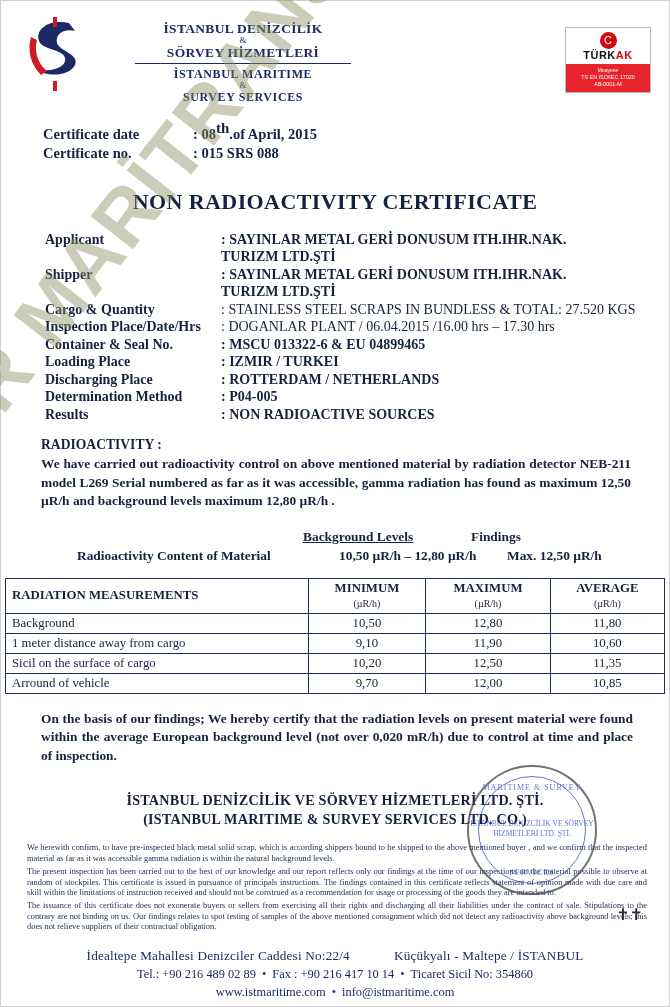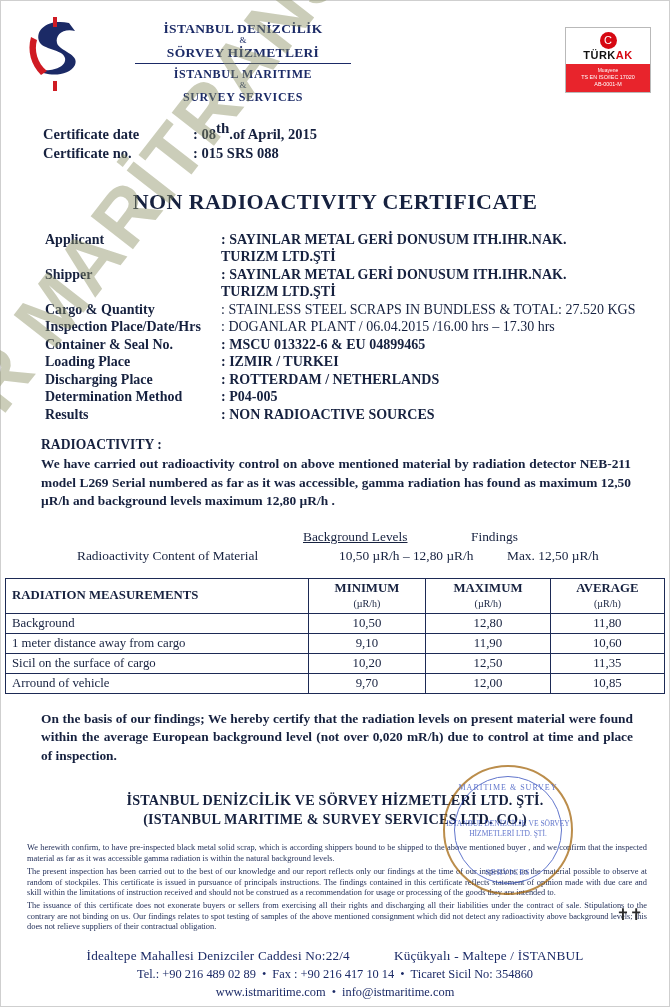--- a/index.html
+++ b/index.html
@@ -168,21 +168,21 @@
     font-weight: bold;
     line-height: 18.5px;
     text-align: justify;
   }
 
   
   .summary {
     margin: 18px 0 0 0;
     padding: 0 36px 0 40px;
     font-size: 13.4px;
-    font-weight: normal;
+    font-weight: bold;
   }
   .sum-heads { display: flex; }
   .sum-heads .sp { flex: 0 0 262px; }
   .sum-heads .h1 { flex: 0 0 168px; text-decoration: underline; }
   .sum-heads .h2 { flex: 1 1 auto; }
   .sum-vals { display: flex; margin-top: 3px; }
   .sum-vals .lab { flex: 0 0 262px; margin-left: 36px; }
   .sum-vals .v1 { flex: 0 0 168px; }
   .sum-vals .v2 { flex: 1 1 auto; }
 
@@ -219,25 +219,25 @@
   .company {
     margin-top: 26px;
     text-align: center;
     font-size: 14.2px;
     font-weight: bold;
     line-height: 19px;
     letter-spacing: .2px;
   }
   .stamp {
     position: absolute;
-    right: 96px;
+    right: 72px;
     top: 764px;
     width: 126px;
     height: 126px;
-    border: 2px solid #a16207;
+    border: 2px solid #404040;
     border-radius: 50%;
     opacity: .72;
     z-index: 4;
   }
   .stamp:after {
     content: "";
     position: absolute;
     left: 9px; top: 9px; right: 9px; bottom: 9px;
     border: 1px solid #2440b8;
     border-radius: 50%;

